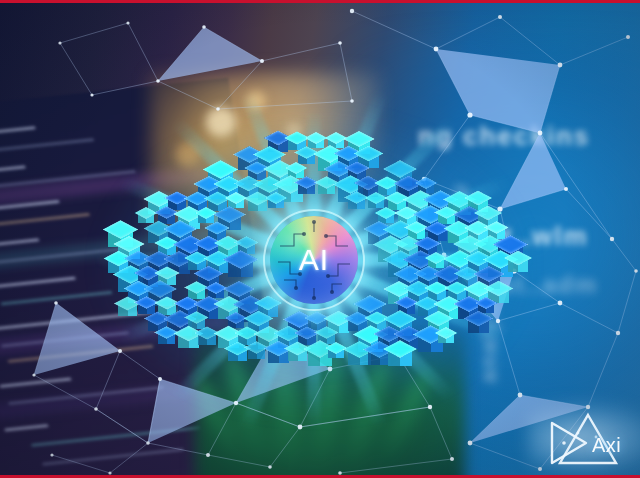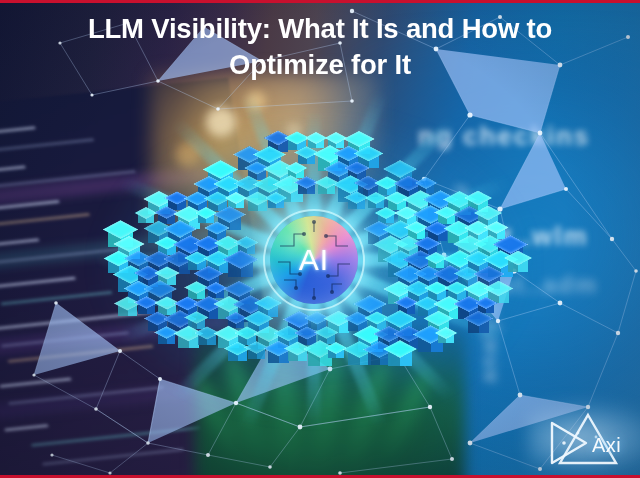--- a/index.html
+++ b/index.html
@@ -1253,24 +1253,20 @@
             <circle cx="44" cy="6" r="2"></circle>
               <circle cx="44" cy="82" r="2"></circle>
           </g>
         </svg>
       </div>
       <div class="sphere-ring"></div>
       <div class="ai-label">AI</div>
     </div>
   </div>
 
-  <div class="heading">
-    <span class="l1">LLM Visibility: What It Is and How to</span>
-    <span class="l2">Optimize for It</span>
-  </div>
 
   <div class="logo">
     <div class="logo-halo"></div>
     <svg width="120" height="62" viewBox="0 0 120 62">
       <path d="M54 8 L82 56 L26 56 Z" fill="none" stroke="rgba(255,255,255,.92)" stroke-width="2.4"></path>
       <path d="M18 16 L52 36 L18 56 Z" fill="none" stroke="rgba(255,255,255,.95)" stroke-width="2.4" stroke-linejoin="round"></path>
       <circle cx="30" cy="36" r="1.8" fill="rgba(255,255,255,.9)"></circle>
       <circle cx="44" cy="26" r="1.4" fill="rgba(255,255,255,.7)"></circle>
       <circle cx="62" cy="30" r="1.4" fill="rgba(255,255,255,.7)"></circle>
     </svg>

